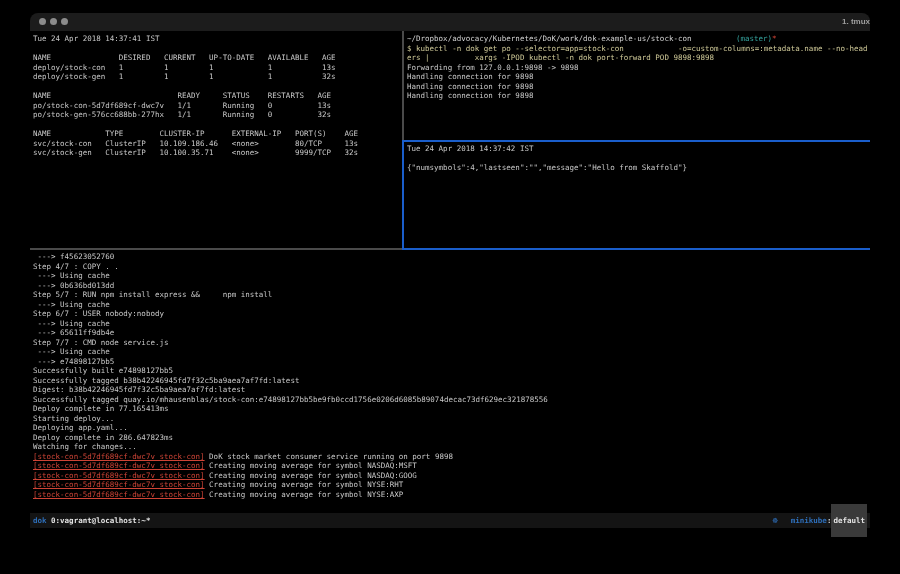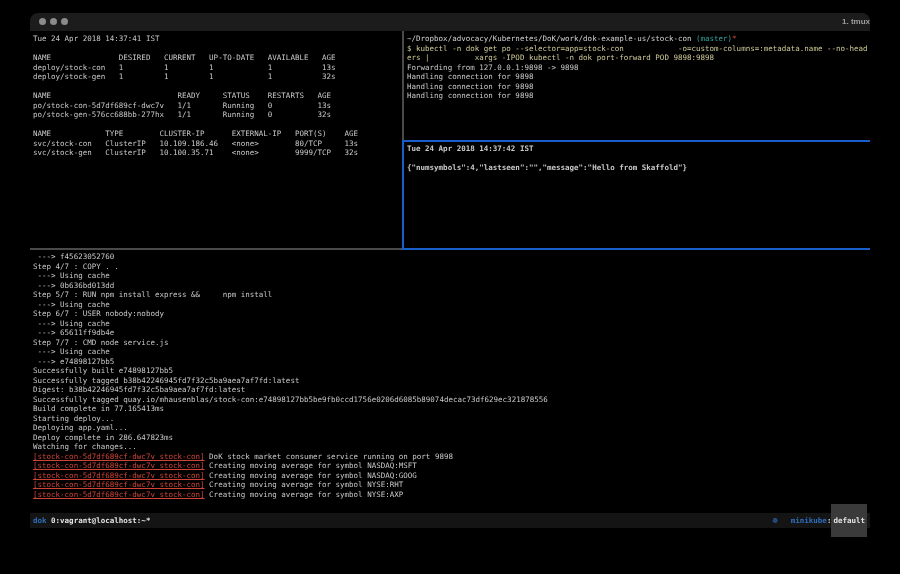--- a/index.html
+++ b/index.html
@@ -12,27 +12,27 @@
   .dots { position:absolute; left:9px; top:5px; display:flex; gap:4px; }
   .dot { width:7px; height:7px; border-radius:50%; background:#8b8b8b; display:inline-block; }
   .title { position:absolute; left:0; right:0; top:0; height:18px; line-height:18px;
            text-align:right; color:#9e9e9e; font-size:8px; font-weight:600;
            font-family:"Liberation Sans", sans-serif; }
   .term { position:relative; width:840px; height:497px; background:#000; }
   .pane { position:absolute; overflow:hidden; }
   .tline { white-space:pre; font-size:7.5px; line-height:9.5px; height:9.5px; color:#c9c9c9; }
   .s-fg     { color:#c9c9c9;margin-top:48px; }
   .s-path   { color:#d2d2d2; }
-  .s-branch { color:#35a5a0; }
+  .s-branch { color:#35a5a0;margin-left:40px; }
   .s-star   { color:#cf4436; }
   .s-cmd    { color:#cfc998; }
   .s-red    { color:#cf4436;text-decoration:underline; }
   .pane-tl { left:3px;   top:3px;   width:368px; height:213px; }
   .pane-tr { left:377px; top:3px;   width:462px; height:105px; }
-  .pane-mr { left:377px; top:113px; width:462px; height:103px;font-weight:bold; }
+  .pane-mr { left:377px; top:113px; width:462px; height:103px; }
   .pane-bt { left:3px;   top:221px; width:836px; height:259px; }
   .div-v-gray  { position:absolute; left:372px; top:0;     width:2px;  height:110px; background:#4a4a4a; }
   .div-v-blue  { position:absolute; left:372px; top:110px; width:2px;  height:109px; background:#1a5ecb; }
   .div-h-blue1 { position:absolute; left:372px; top:109px; width:468px; height:2px;  background:#1a5ecb; }
   .div-h-gray  { position:absolute; left:0;     top:217px; width:372px; height:2px;  background:#4a4a4a; }
   .div-h-blue2 { position:absolute; left:372px; top:217px; width:468px; height:2px;  background:#1a5ecb; }
   .statusbar { position:absolute; left:0; top:482px; width:840px; height:15px;
                background:#141414; display:flex; align-items:center;
                justify-content:space-between; padding:0 3px;
                font-size:7.5px; font-weight:bold; }
@@ -103,21 +103,21 @@
           <div class="tline"><span class="s-fg">Step 6/7 : USER nobody:nobody</span></div>
           <div class="tline"><span class="s-fg"> ---&gt; Using cache</span></div>
           <div class="tline"><span class="s-fg"> ---&gt; 65611ff9db4e</span></div>
           <div class="tline"><span class="s-fg">Step 7/7 : CMD node service.js</span></div>
           <div class="tline"><span class="s-fg"> ---&gt; Using cache</span></div>
           <div class="tline"><span class="s-fg"> ---&gt; e74898127bb5</span></div>
           <div class="tline"><span class="s-fg">Successfully built e74898127bb5</span></div>
           <div class="tline"><span class="s-fg">Successfully tagged b38b42246945fd7f32c5ba9aea7af7fd:latest</span></div>
           <div class="tline"><span class="s-fg">Digest: b38b42246945fd7f32c5ba9aea7af7fd:latest</span></div>
           <div class="tline"><span class="s-fg">Successfully tagged quay.io/mhausenblas/stock-con:e74898127bb5be9fb0ccd1756e0206d6085b89074decac73df629ec321878556</span></div>
-          <div class="tline"><span class="s-fg">Build complete in 77.165413ms</span></div>
+          <div class="tline"><span class="s-fg">Deploy complete in 77.165413ms</span></div>
           <div class="tline"><span class="s-fg">Starting deploy...</span></div>
           <div class="tline"><span class="s-fg">Deploying app.yaml...</span></div>
           <div class="tline"><span class="s-fg">Deploy complete in 286.647823ms</span></div>
           <div class="tline"><span class="s-fg">Watching for changes...</span></div>
           <div class="tline"><span class="s-red">[stock-con-5d7df689cf-dwc7v stock-con]</span><span class="s-fg"> DoK stock market consumer service running on port 9898</span></div>
           <div class="tline"><span class="s-red">[stock-con-5d7df689cf-dwc7v stock-con]</span><span class="s-fg"> Creating moving average for symbol NASDAQ:MSFT</span></div>
           <div class="tline"><span class="s-red">[stock-con-5d7df689cf-dwc7v stock-con]</span><span class="s-fg"> Creating moving average for symbol NASDAQ:GOOG</span></div>
           <div class="tline"><span class="s-red">[stock-con-5d7df689cf-dwc7v stock-con]</span><span class="s-fg"> Creating moving average for symbol NYSE:RHT</span></div>
           <div class="tline"><span class="s-red">[stock-con-5d7df689cf-dwc7v stock-con]</span><span class="s-fg"> Creating moving average for symbol NYSE:AXP</span></div>
         </div>

